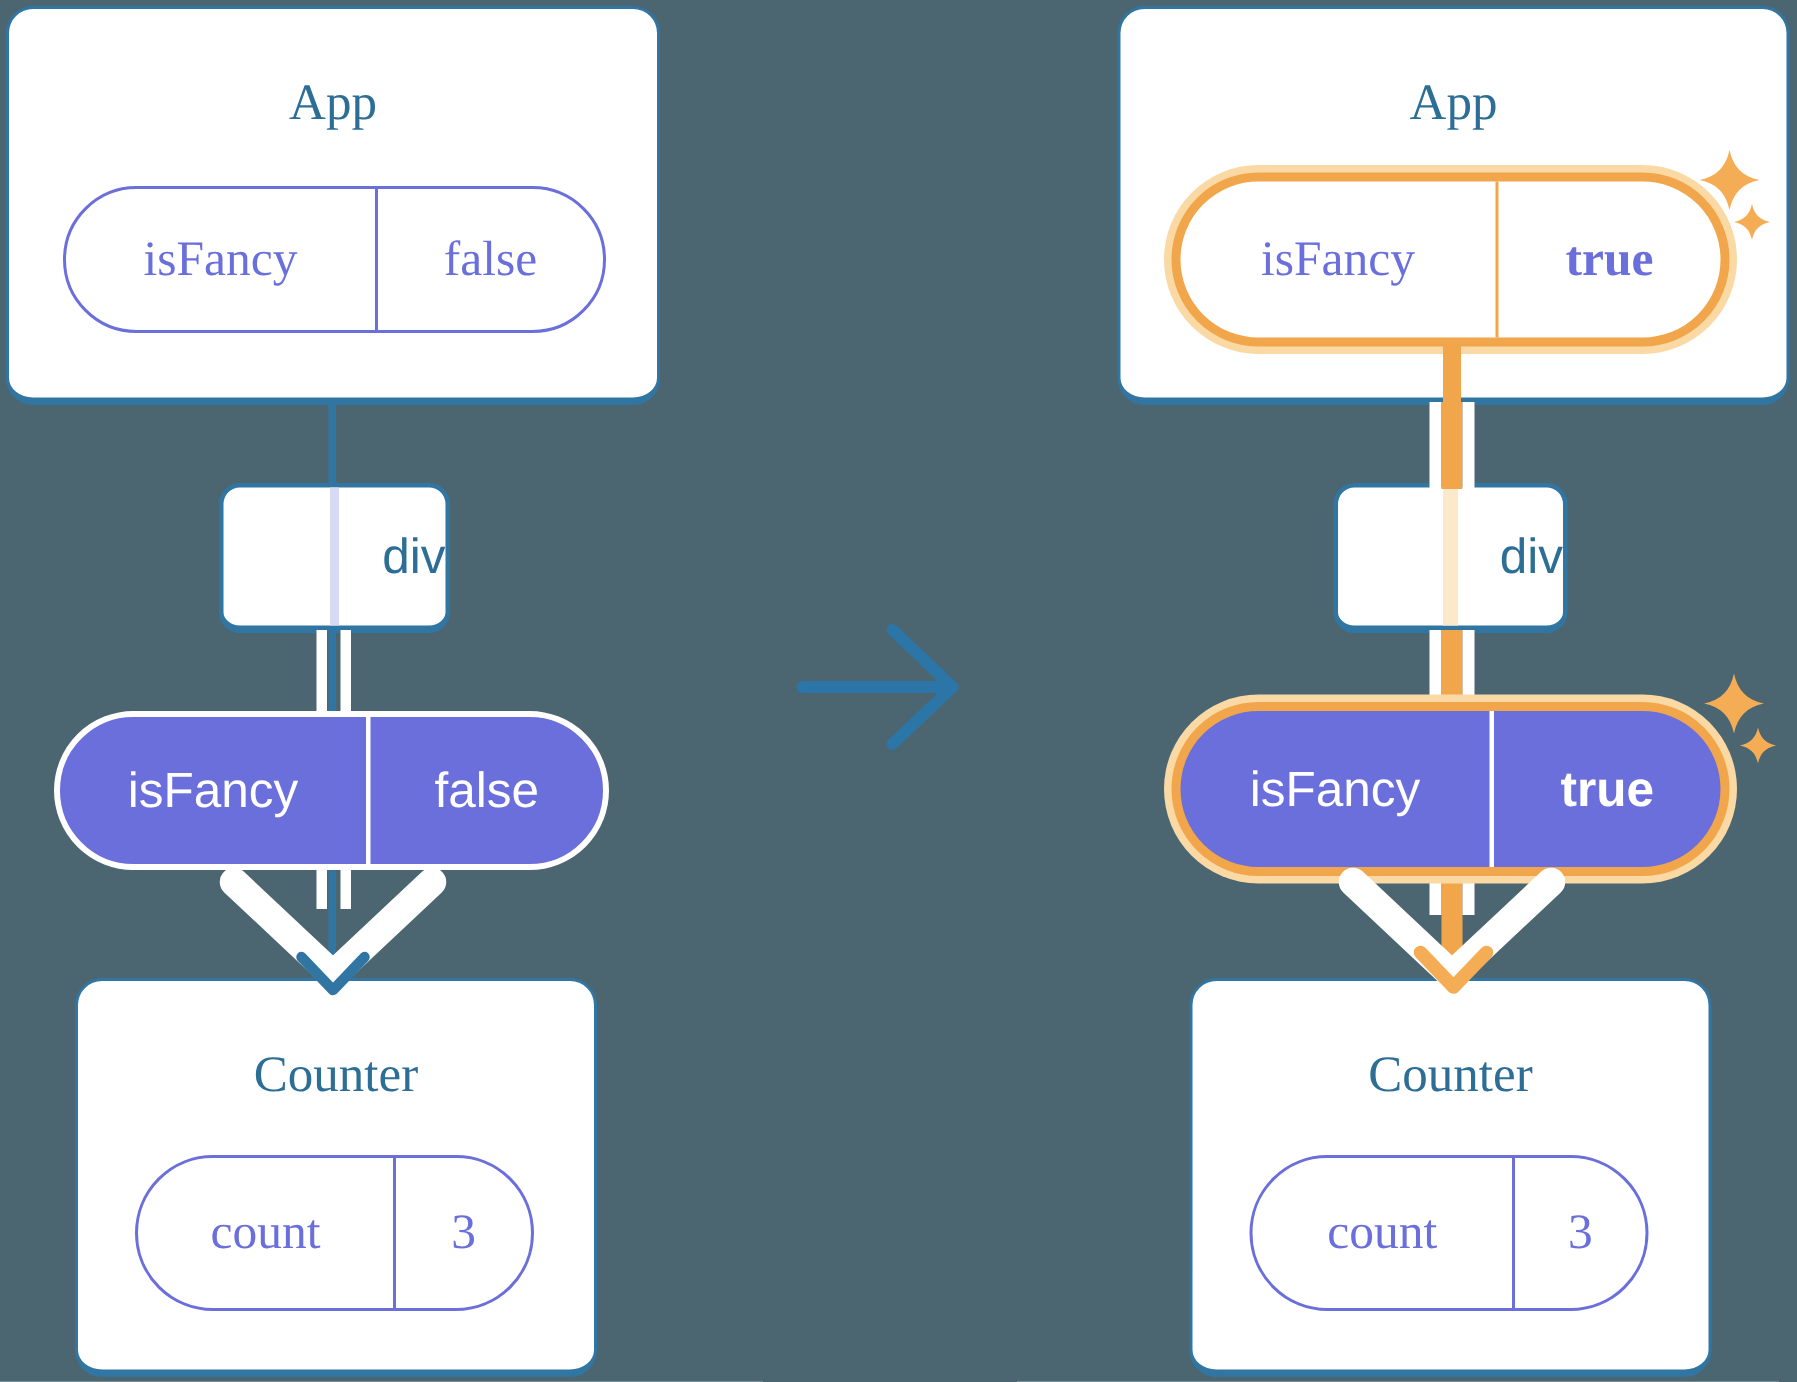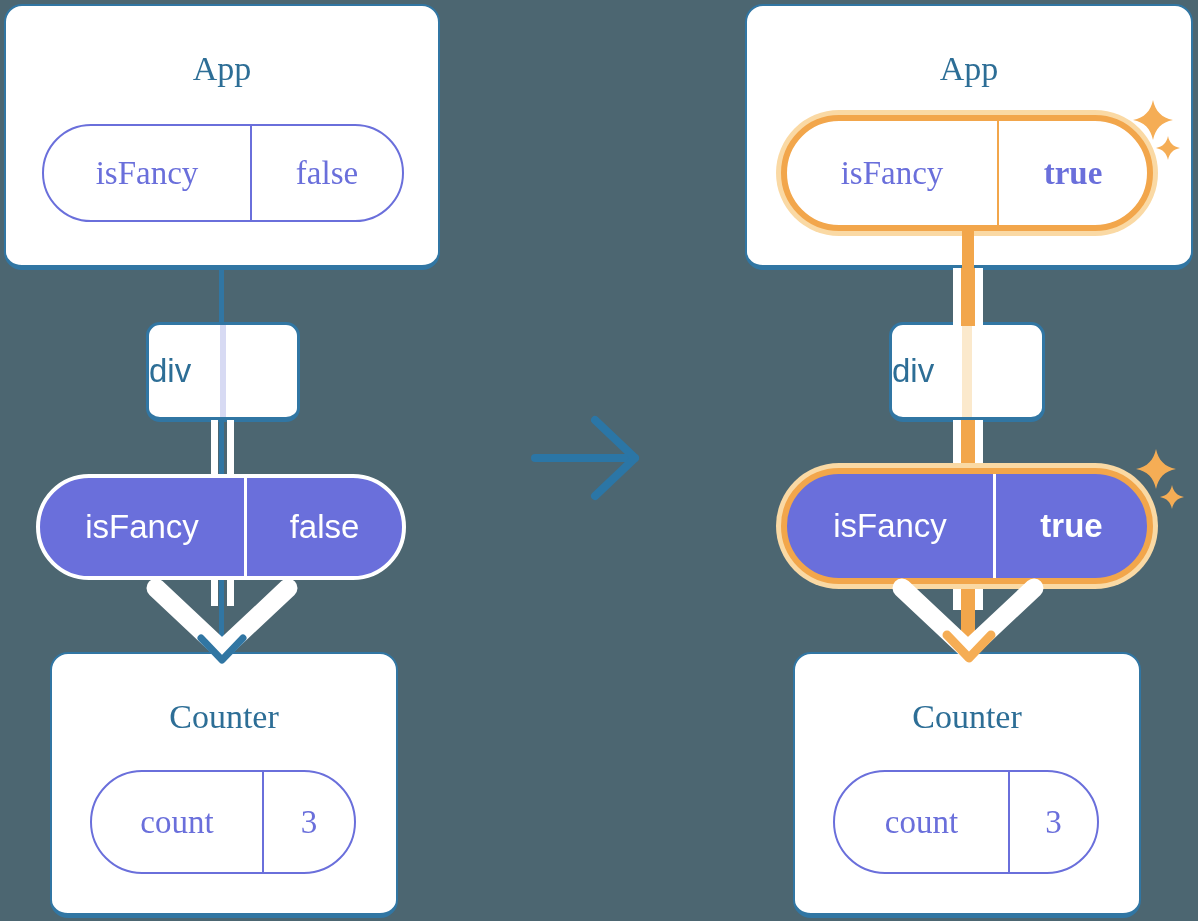--- a/index.html
+++ b/index.html
@@ -31,21 +31,21 @@
   .ring-orange { background:#fff; border:6px solid var(--orange); border-radius:58px;
                  box-shadow:0 0 0 5px var(--glow); color:var(--purple); }
   .ring-orange .val { border-left:2px solid var(--orange); }
   .solid-purple.hot { border:6px solid var(--orange); border-radius:58px;
                  box-shadow:0 0 0 5px var(--glow); }
   .solid-purple.hot .val { border-left:3px solid #fff; }
   .bold { font-weight:700; }
 
   .divbox { position:absolute; width:154px; height:100px; background:#fff;
             border:3px solid var(--blue); border-bottom-width:5px; border-radius:14px;
-            display:flex; align-items:center; justify-content:flex-start; z-index:1; }
+            display:flex; align-items:center; justify-content:flex-end; z-index:1; }
   .divbox span { position:relative; font-size:33px; font-weight:500; color:var(--blue-text); z-index:2; }
   .passline { position:absolute; top:0; bottom:0; left:50%; transform:translateX(-50%); z-index:1; }
 
   .abs-svg { position:absolute; }
   .chevron { z-index:5; }
   .arrowhead { z-index:6; }
   .sparkle { z-index:6; fill:var(--spark); }
   .mid-arrow { z-index:1; }
 </style>
 </head>

